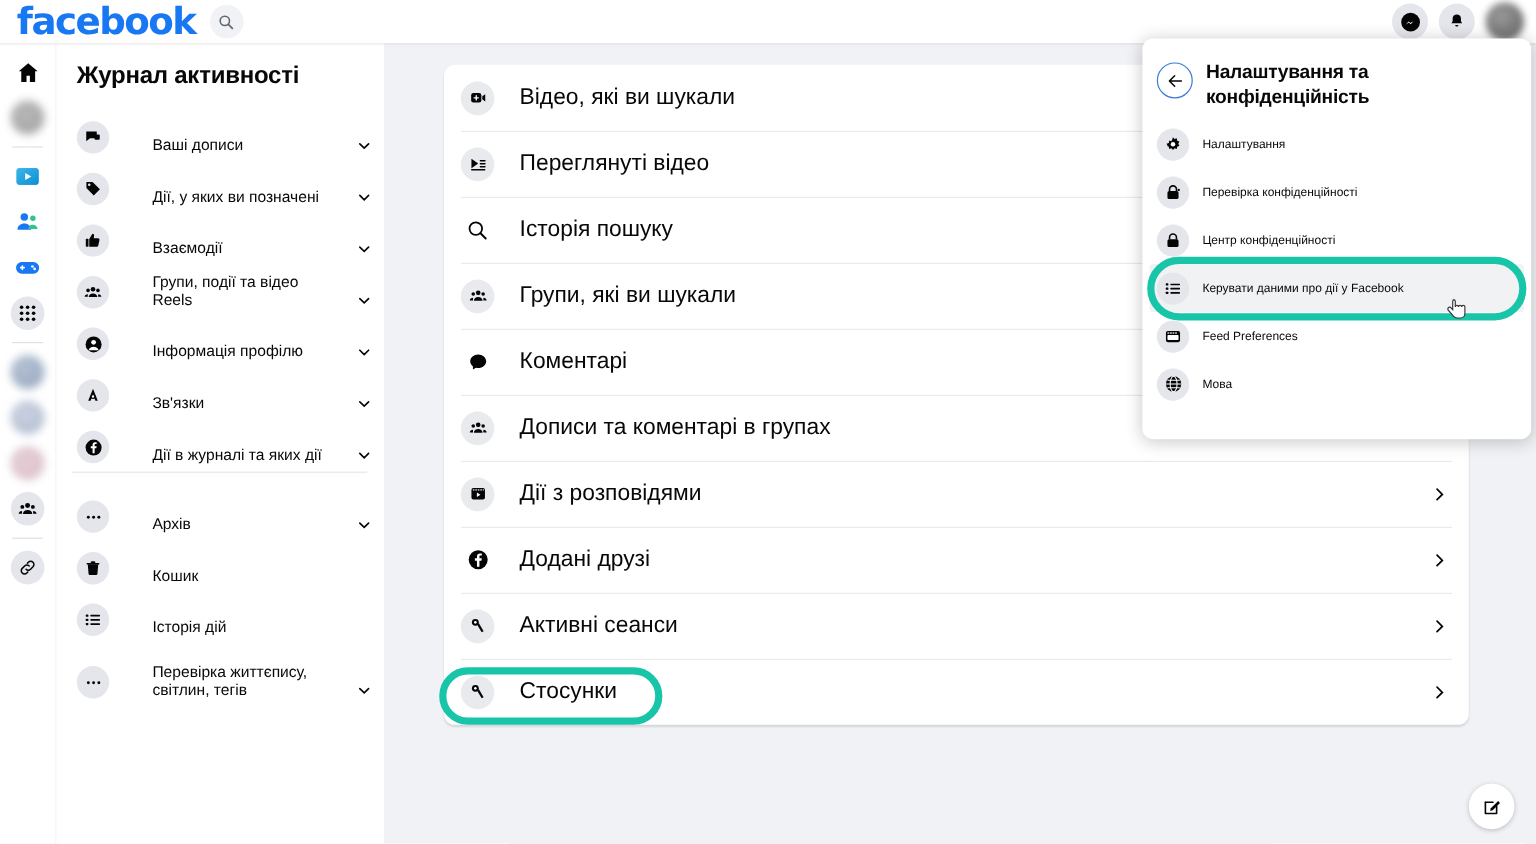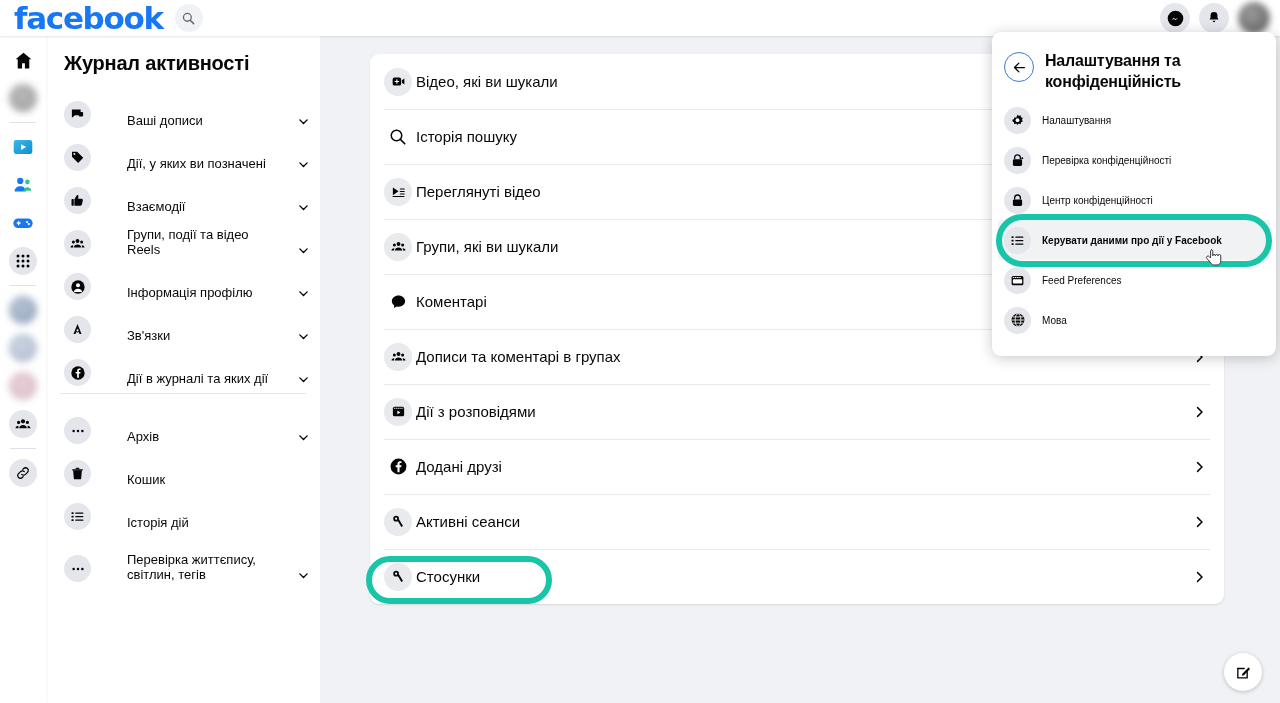--- a/index.html
+++ b/index.html
@@ -119,59 +119,59 @@
     height: 55px; padding: 0 18px 0 14px; cursor: pointer;
   }
   .row + .row::before {
     content: ""; position: absolute; left: 14px; right: 14px; top: 0;
     height: 1px; background: #e9eaec;
   }
   .row-ico {
     width: 28px; height: 28px; border-radius: 50%; background: #e8eaed;
     display: flex; align-items: center; justify-content: center; flex: 0 0 auto;
   }
-  .row-lbl { font-size: 15px; color: #080809; margin-left: 4px; flex: 1 1 auto; }
+  .row-lbl { font-size: 19px; color: #080809; margin-left: 21px; flex: 1 1 auto; }
   .row-chev { flex: 0 0 auto; }
 
   
   .hl-oval {
     position: absolute; border: 6px solid #18c5a9; border-radius: 40px;
     pointer-events: none; z-index: 5;
   }
 
   .compose {
     position: absolute; right: 18px; bottom: 12px;
     width: 38px; height: 38px; border-radius: 50%;
     background: #ffffff; box-shadow: 0 1px 4px rgba(0,0,0,0.22);
     display: flex; align-items: center; justify-content: center;
   }
 
   
   .dropdown {
-    position: absolute; right: 4px; top: 32px; width: 284px;
+    position: absolute; right: 4px; top: 32px; width: 324px;
     background: #ffffff; border-radius: 9px;
     box-shadow: 0 2px 14px rgba(0,0,0,0.22);
-    z-index: 60; padding: 8px 0 16px 0;
+    z-index: 60; padding: 8px 0 26px 0;
   }
   .dd-head { display: flex; align-items: flex-start; padding: 10px 12px 8px 12px; }
   .dd-back {
     width: 30px; height: 30px; border-radius: 50%;
     border: 1.5px solid #3b7bd4; background: #ffffff;
     display: flex; align-items: center; justify-content: center; flex: 0 0 auto;
     margin-top: 2px; cursor: pointer;
   }
   .dd-title {
     font-size: 16px; font-weight: bold; color: #080809;
     margin-left: 11px; line-height: 21px; letter-spacing: -0.2px;
   }
   .dd-item {
     display: flex; align-items: center; height: 40px; padding: 0 12px;
     cursor: pointer; position: relative;
   }
-  .dd-item.active { background: #f1f2f4; border-radius: 3px; margin: 0 6px; padding: 0 6px; font-weight: bold; }
+  .dd-item.active { background: #f1f2f4; border-radius: 3px; margin: 0 6px; padding: 0 6px; }
   .dd-ico {
     width: 27px; height: 27px; border-radius: 50%; background: #e4e6eb;
     display: flex; align-items: center; justify-content: center; flex: 0 0 auto;
   }
   .dd-lbl { font-size: 10px; color: #080809; margin-left: 11px; }
   .dd-hl {
     position: absolute; left: -2px; right: -2px; top: -6px; bottom: -7px;
     border: 6px solid #18c5a9; border-radius: 40px; pointer-events: none;
   }
   .cursor-hand { position: absolute; right: 46px; bottom: -10px; }
@@ -471,42 +471,42 @@
               <g fill="#ffffff">
                 <rect x="8.5" y="8.3" width="1.8" height="7.4" rx="0.9"></rect>
                 <rect x="5.7" y="11.1" width="7.4" height="1.8" rx="0.9"></rect>
               </g>
             </svg>
         </div>
         <div class="row-lbl">Відео, які ви шукали</div>
       </div>
 
       <div class="row">
-        <div class="row-ico" style="background:transparent">
-          <svg width="18" height="18" viewBox="0 0 24 24">
-              <circle cx="10" cy="10" r="7" fill="none" stroke="#050505" stroke-width="2"></circle>
-              <line x1="15.2" y1="15.2" x2="21" y2="21" stroke="#050505" stroke-width="2.2" stroke-linecap="round"></line>
-            </svg>
-        </div>
-        <div class="row-lbl">Історія пошуку</div>
-      </div>
-
-      <div class="row">
         <div class="row-ico">
           <svg width="15" height="15" viewBox="0 0 24 24">
               <path d="M3 5.4l9 6.2-9 6.2z" fill="#050505"></path>
               <g fill="#050505">
                 <rect x="14" y="7" width="8" height="1.9" rx="0.9"></rect>
                 <rect x="14" y="11" width="8" height="1.9" rx="0.9"></rect>
                 <rect x="14" y="15" width="8" height="1.9" rx="0.9"></rect>
               </g>
               <rect x="2.4" y="19" width="19.2" height="1.9" rx="0.9" fill="#050505"></rect>
             </svg>
         </div>
         <div class="row-lbl">Переглянуті відео</div>
+      </div>
+
+      <div class="row">
+        <div class="row-ico" style="background:transparent">
+          <svg width="18" height="18" viewBox="0 0 24 24">
+              <circle cx="10" cy="10" r="7" fill="none" stroke="#050505" stroke-width="2"></circle>
+              <line x1="15.2" y1="15.2" x2="21" y2="21" stroke="#050505" stroke-width="2.2" stroke-linecap="round"></line>
+            </svg>
+        </div>
+        <div class="row-lbl">Історія пошуку</div>
       </div>
 
       <div class="row">
         <div class="row-ico">
           <svg width="15" height="15" viewBox="0 0 24 24">
               <circle cx="12" cy="8" r="3.1" fill="#050505"></circle>
               <circle cx="5.4" cy="9.6" r="2.4" fill="#050505"></circle>
               <circle cx="18.6" cy="9.6" r="2.4" fill="#050505"></circle>
               <path d="M6.2 18.5c0-3 2.6-4.9 5.8-4.9s5.8 1.9 5.8 4.9z" fill="#050505"></path>
               <path d="M0.8 18.2c0-2.2 1.9-3.6 4.3-3.6v3.6zM23.2 18.2c0-2.2-1.9-3.6-4.3-3.6v3.6z" fill="#050505"></path>

